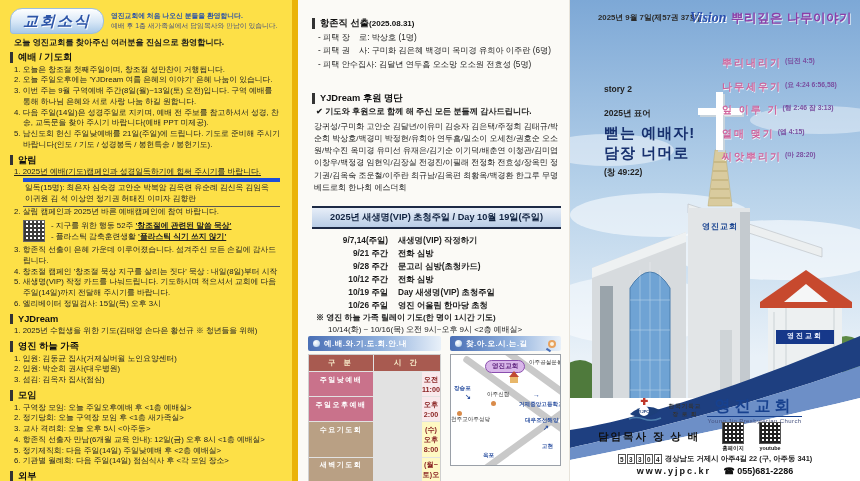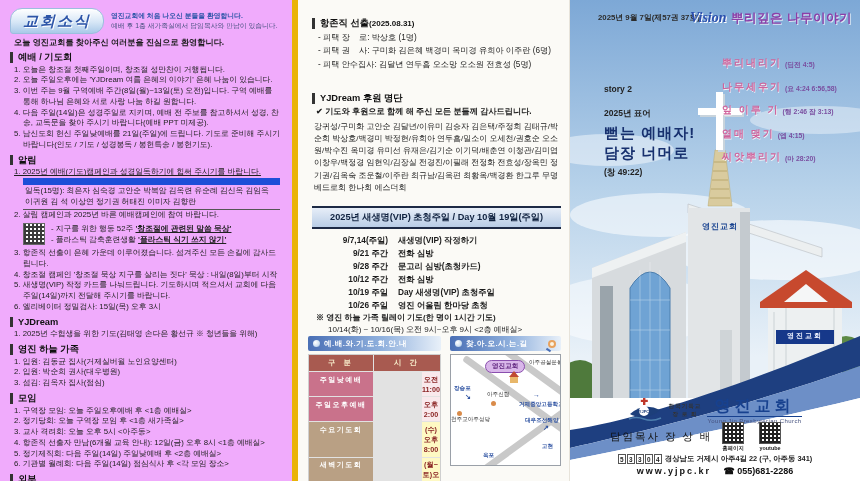--- a/index.html
+++ b/index.html
@@ -1,36 +1,36 @@
 <!DOCTYPE html>
 <html><head>
 <meta charset="utf-8">
 <style>
   * { margin:0; padding:0; box-sizing:border-box; }
   html,body { width:860px; height:481px; overflow:hidden; }
   body { font-family:"Liberation Sans", sans-serif; background:#faf8f3; color:#222; }
   .page { display:flex; width:860px; height:481px; }
 
   
-  .panel-left { width:292px; padding:8px 12px 0 10px; overflow:hidden; background:#f0abfc; }
+  .panel-left { width:292px; padding:8px 12px 0 10px; overflow:hidden; background:#fde047; }
   .logo-row { display:flex; gap:7px; align-items:flex-start; margin-bottom:3px; }
   .news-logo { font-family:"Liberation Serif", serif; font-style:italic; font-weight:900;
     font-size:15px; letter-spacing:2px; color:#2d55a8; text-shadow:1px 1px 0 #fff;
     background:linear-gradient(180deg,#ffffff,#d6e6f6 55%,#a9c9e8);
     border:1px solid #9cbede; border-radius:12px 12px 12px 3px; padding:3px 12px 2px; }
   .welcome-small { font-size:6.8px; color:#44507e; line-height:1.5; padding-top:3px; }
   .welcome-small .l1 { font-weight:bold; color:#2d55a8; }
   .welcome-bold { font-size:8.2px; font-weight:bold; color:#1b1b1b; margin:1px 0 3px 4px; }
 
   .sec { font-weight:bold; font-size:9.3px; color:#111; border-left:3px solid #333;
     padding-left:5px; margin:4px 0 2px; line-height:1.15; }
   .itm { font-size:7.8px; line-height:1.38; color:#222; padding-left:13px; text-indent:-9px; white-space:pre-wrap; }
   .itm.u { text-decoration:underline; }
   .readers { font-size:7.8px; line-height:1.4; margin-left:13px; border-bottom:1px solid #555;
-    border-top:7px solid #1d4ed8; padding:1px 2px; }
+    border-top:4px solid #1d4ed8; padding:1px 2px; }
   .qr-block { display:flex; gap:6px; margin:2px 0 2px 13px; align-items:center; }
   .qr-sq { width:22px; height:22px; flex:0 0 auto; border:1px solid #666; background:
     repeating-linear-gradient(0deg,#3a3a3a 0 2px,transparent 2px 4px),
     repeating-linear-gradient(90deg,#3a3a3a 0 2px,#fff 2px 4px); }
   .qr-lines { font-size:7.8px; line-height:1.5; }
   .qr-lines .u2 { text-decoration:underline; font-weight:bold; }
 
   
   .panel-mid { width:278px; padding:14px 8px 0 14px; position:relative; background:#fbfaf6;
     border-left:6px solid #eab308; border-right:1px solid #e7e3da; }
@@ -95,37 +95,37 @@
   .vision-word { font-family:"Liberation Serif", serif; font-style:italic; font-weight:900;
     font-size:14px; color:#2b4fad; text-shadow:1px 1px 0 #fff; }
   .vision-title { font-weight:900; font-size:12.5px; color:#8b3fa8; letter-spacing:0.5px;
     text-shadow:1px 1px 0 rgba(255,255,255,.7); }
   .story-block { position:absolute; left:34px; top:84px; }
   .story-label { font-size:8.5px; font-weight:bold; color:#222; margin-bottom:14px; }
   .motto-label { font-size:8.5px; font-weight:bold; color:#222; margin-bottom:3px; }
   .motto-line { font-size:15px; font-weight:900; color:#17306e; line-height:1.35; letter-spacing:1px; }
   .motto-ref { font-size:8.5px; font-weight:bold; color:#222; margin-top:3px; }
   .vision-list { position:absolute; left:152px; top:56px; }
-  .v-item { display:flex; align-items:flex-end; gap:3px; margin-bottom:9.5px; }
+  .v-item { display:flex; align-items:flex-start; gap:3px; margin-bottom:9.5px; }
   .v-label { font-size:10px; font-weight:900; letter-spacing:2px; color:#d0649c;
     text-shadow:0.5px 0.5px 0 rgba(255,255,255,.8); }
   .v-ref { font-size:6.8px; font-weight:bold; color:#7a4fa0; }
   .tower-sign { position:absolute; left:122px; top:221px; width:56px; text-align:center;
     font-size:8px; font-weight:900; color:#17418f; letter-spacing:1px; }
   .annex-sign { position:absolute; left:206px; top:331px; width:58px; text-align:center;
     font-size:7px; font-weight:bold; color:#eef3ff; letter-spacing:2px; }
 
   .footer { position:absolute; left:0; right:0; top:396px; bottom:0; }
   .f-logo-row { position:absolute; left:0; right:0; top:2px; display:flex; justify-content:center;
     align-items:center; gap:6px; }
   .denom { font-size:5.6px; font-weight:bold; color:#333; letter-spacing:1px; line-height:1.4; text-align:center; }
   .cname-wrap { text-align:center; }
   .cname { font-size:16px; font-weight:900; color:#17418f; letter-spacing:4px; line-height:1; }
   .cname-en { font-size:6px; color:#44507e; border-top:1px solid #17418f; margin-top:2px; padding-top:1px; letter-spacing:0.4px; }
-  .f-pastor { position:absolute; left:40px; top:34px; font-size:10.5px; font-weight:normal;
+  .f-pastor { position:absolute; left:28px; top:34px; font-size:10.5px; font-weight:bold;
     color:#111; letter-spacing:2px; }
   .f-qrs { position:absolute; left:152px; top:26px; display:flex; gap:15px; }
   .qr2wrap { text-align:center; }
   .qr2 { width:22px; height:22px; margin:0 auto; border:1px solid #555; background:
     repeating-linear-gradient(0deg,#222 0 2px,transparent 2px 4px),
     repeating-linear-gradient(90deg,#222 0 2px,#fff 2px 4px); }
   .qr2-label { font-size:5.4px; font-weight:bold; color:#222; margin-top:1px; }
   .f-addr { position:absolute; left:0; right:0; top:58px; text-align:center; font-size:7.4px;
     color:#222; font-weight:bold; }
   .pbox { display:inline-block; width:8px; height:10px; border:1px solid #555; font-size:6.4px;

